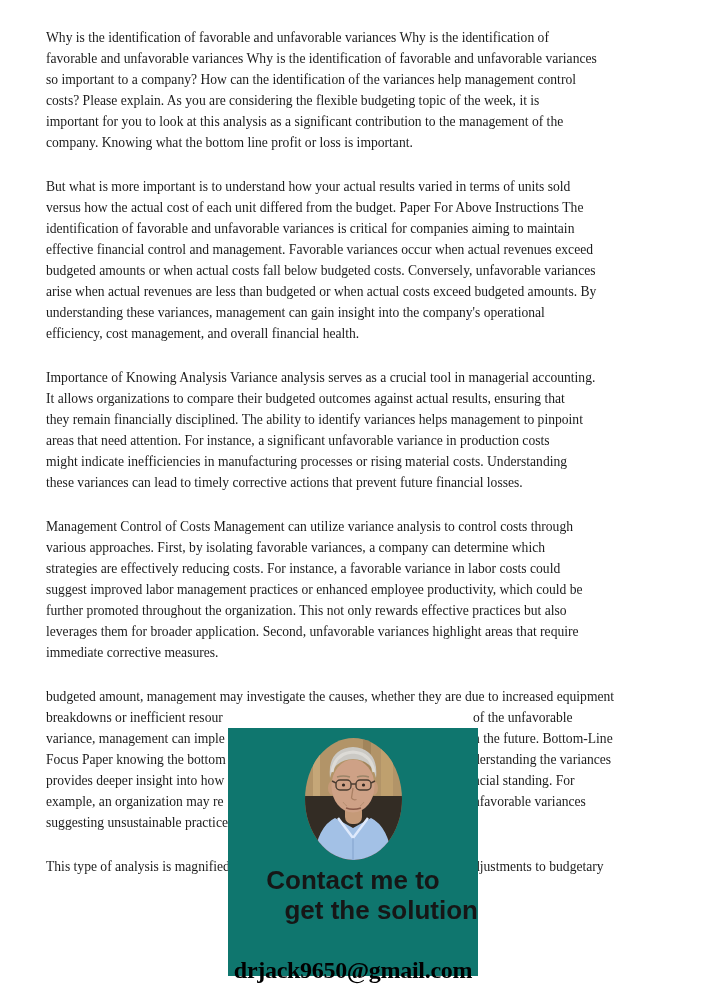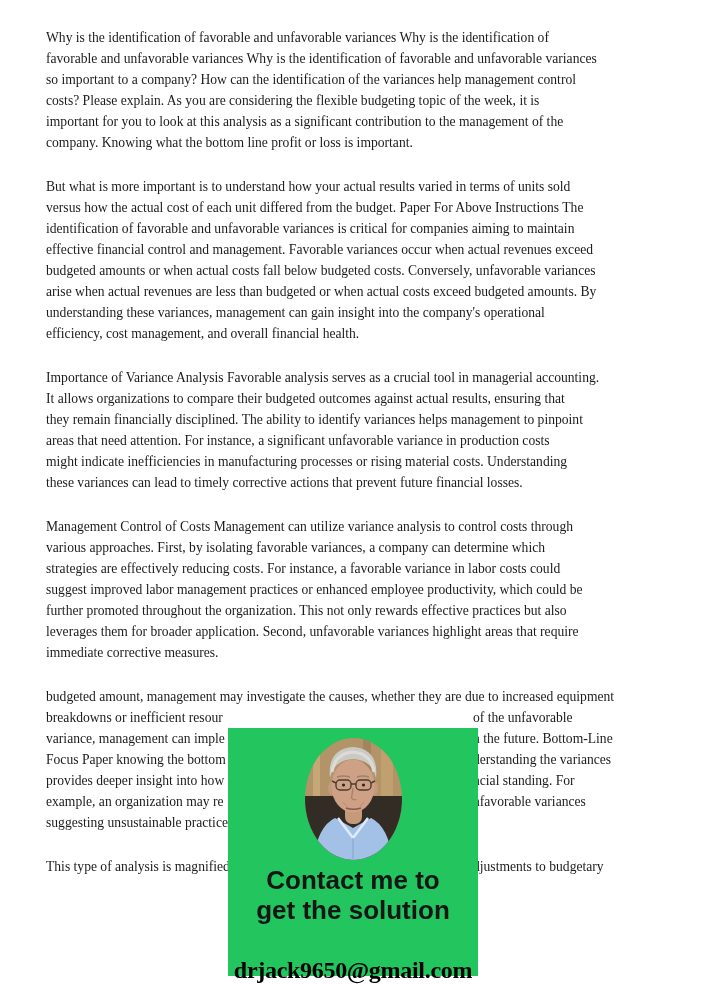--- a/index.html
+++ b/index.html
@@ -53,21 +53,21 @@
     <div class="line">versus how the actual cost of each unit differed from the budget. Paper For Above Instructions The</div>
     <div class="line">identification of favorable and unfavorable variances is critical for companies aiming to maintain</div>
     <div class="line">effective financial control and management. Favorable variances occur when actual revenues exceed</div>
     <div class="line">budgeted amounts or when actual costs fall below budgeted costs. Conversely, unfavorable variances</div>
     <div class="line">arise when actual revenues are less than budgeted or when actual costs exceed budgeted amounts. By</div>
     <div class="line">understanding these variances, management can gain insight into the company's operational</div>
     <div class="line">efficiency, cost management, and overall financial health.</div>
   </div>
 
   <div class="para">
-    <div class="line">Importance of Variance Analysis Favorable analysis serves as a crucial tool in managerial accounting.</div>
+    <div class="line">Importance of Knowing Analysis Variance analysis serves as a crucial tool in managerial accounting.</div>
     <div class="line">It allows organizations to compare their budgeted outcomes against actual results, ensuring that</div>
     <div class="line">they remain financially disciplined. The ability to identify variances helps management to pinpoint</div>
     <div class="line">areas that need attention. For instance, a significant unfavorable variance in production costs</div>
     <div class="line">might indicate inefficiencies in manufacturing processes or rising material costs. Understanding</div>
     <div class="line">these variances can lead to timely corrective actions that prevent future financial losses.</div>
   </div>
 
   <div class="para">
     <div class="line">Management Control of Costs Management can utilize variance analysis to control costs through</div>
     <div class="line">various approaches. First, by isolating favorable variances, a company can determine which</div>
@@ -108,21 +108,21 @@
 
   <div class="para">
     <div class="line">
       <span class="fl">This type of analysis is magnified</span>
       <span class="fr">djustments to budgetary</span>
     </div>
   </div>
 
 </div>
 
-<div class="overlay" style="background: #22c55e;">
+<div class="overlay" style="background: #0f766e;">
   <svg class="photo" viewBox="0 0 97 122" xmlns="http://www.w3.org/2000/svg">
     <defs>
       <clipPath id="ovalClip">
           <ellipse cx="48.5" cy="61" rx="48.5" ry="61"></ellipse>
         </clipPath>
     </defs>
     <g clip-path="url(#ovalClip)">
       <rect x="0" y="0" width="97" height="122" fill="#b29468"></rect>
       <rect x="8" y="0" width="7" height="70" fill="#c9ab7c" opacity="0.8"></rect>
       <rect x="58" y="0" width="8" height="70" fill="#9b7f55" opacity="0.7"></rect>
@@ -148,15 +148,15 @@
       </g>
       <circle cx="38.5" cy="47" r="1.6" fill="#2e2620"></circle>
       <circle cx="58.5" cy="47" r="1.6" fill="#2e2620"></circle>
       <path d="M48,50 L46.5,60 Q48,62.5 51.5,61.5" stroke="#a97f63" stroke-width="1.3" fill="none"></path>
       <path d="M41,70 Q48,72.5 56,70" stroke="#8a5a48" stroke-width="1.6" fill="none"></path>
       <path d="M38,64 Q40,67 42,68" stroke="#b58e70" stroke-width="1" fill="none"></path>
       <path d="M59,64 Q57,67 55,68" stroke="#b58e70" stroke-width="1" fill="none"></path>
     </g>
   </svg>
   <div class="ad-headline first" style="color: rgb(22, 22, 22);">Contact me to</div>
-  <div class="ad-headline" style="color: rgb(22, 22, 22);">get the solution</div>
+  <div class="ad-headline" style="color: rgb(22, 22, 22); text-align: right;">get the solution</div>
   <div class="ad-email" style="color: rgb(0, 0, 0); margin-top: 32px;">drjack9650@gmail.com</div>
 </div>
 
 </body></html>

